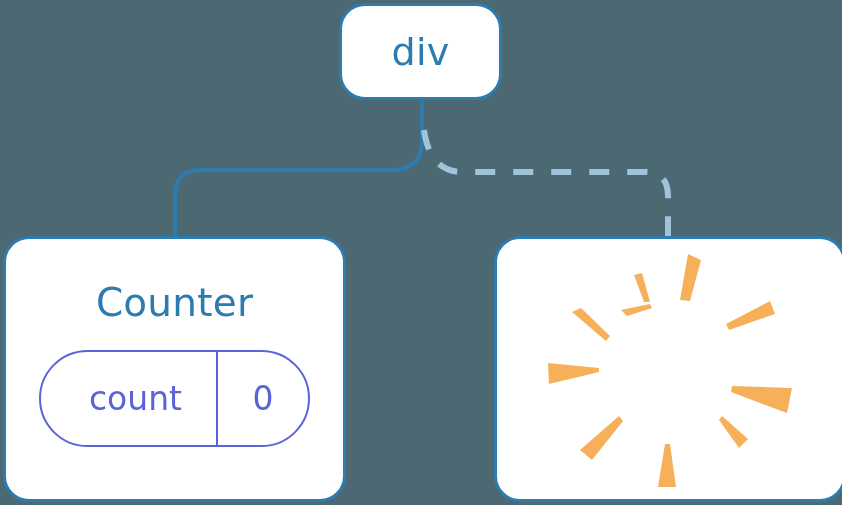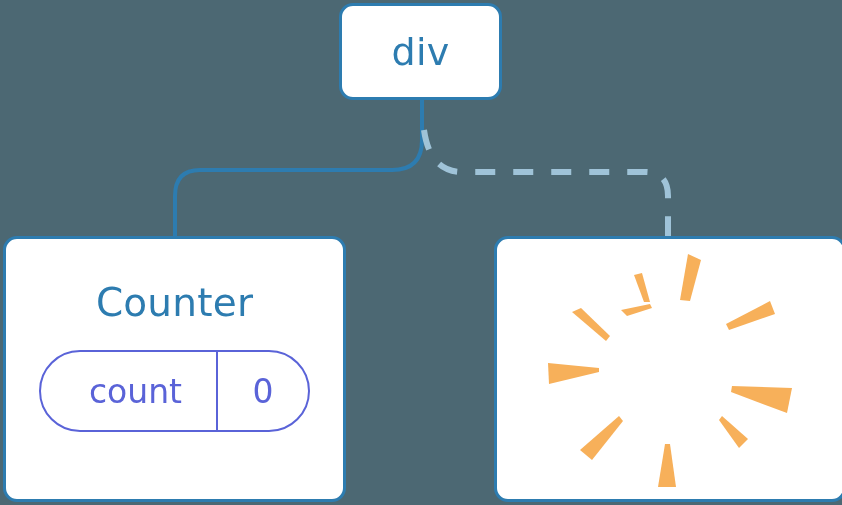--- a/index.html
+++ b/index.html
@@ -24,21 +24,21 @@
     position: absolute;
     left: 0; top: 0;
     width: 842px;
     height: 505px;
     pointer-events: none;
   }
   .node-box {
     position: absolute;
     background: #ffffff;
     border: 3px solid #2d7cb0;
-    border-radius: 14px;
+    border-radius: 26px;
     box-sizing: border-box;
     display: flex;
     flex-direction: column;
     align-items: center;
   }
   .node-div {
     left: 339px;
     top: 3px;
     width: 163px;
     height: 97px;
@@ -67,21 +67,21 @@
     white-space: nowrap;
   }
   .node-title.big { font-size: 38px; }
 
   
   .pill {
     position: relative;
     margin-top: 28px;
     display: flex;
     align-items: stretch;
-    height: 82px;
+    height: 97px;
     border: 2px solid #5a63d8;
     border-radius: 49px;
     box-sizing: border-box;
     background: #ffffff;
   }
   .pill-key, .pill-val {
     display: flex;
     align-items: center;
     justify-content: center;
     color: #5a63d8;

